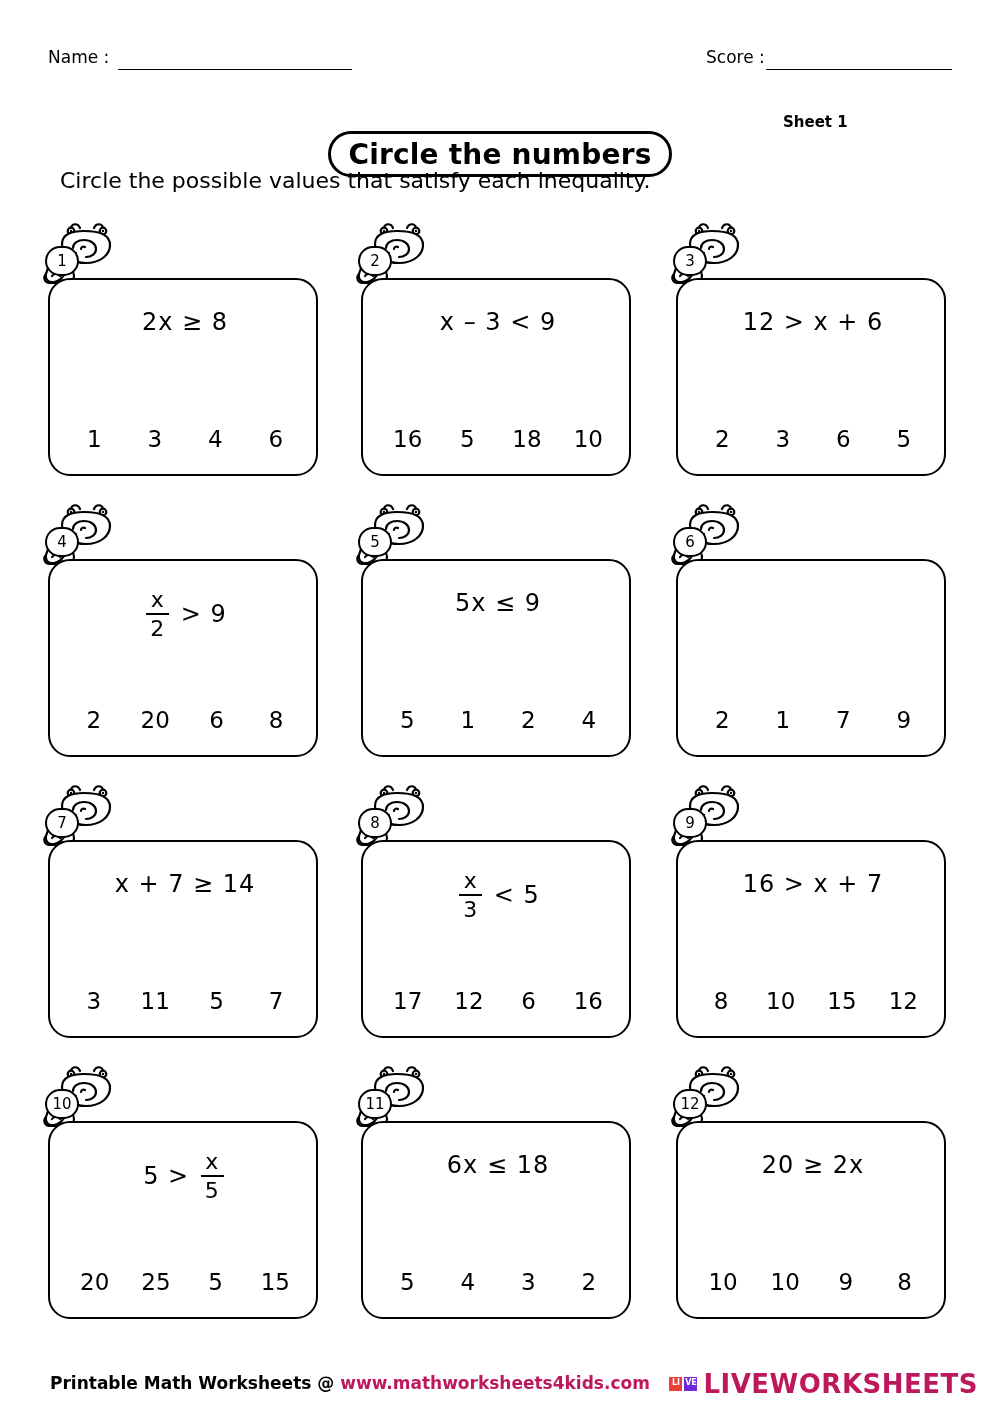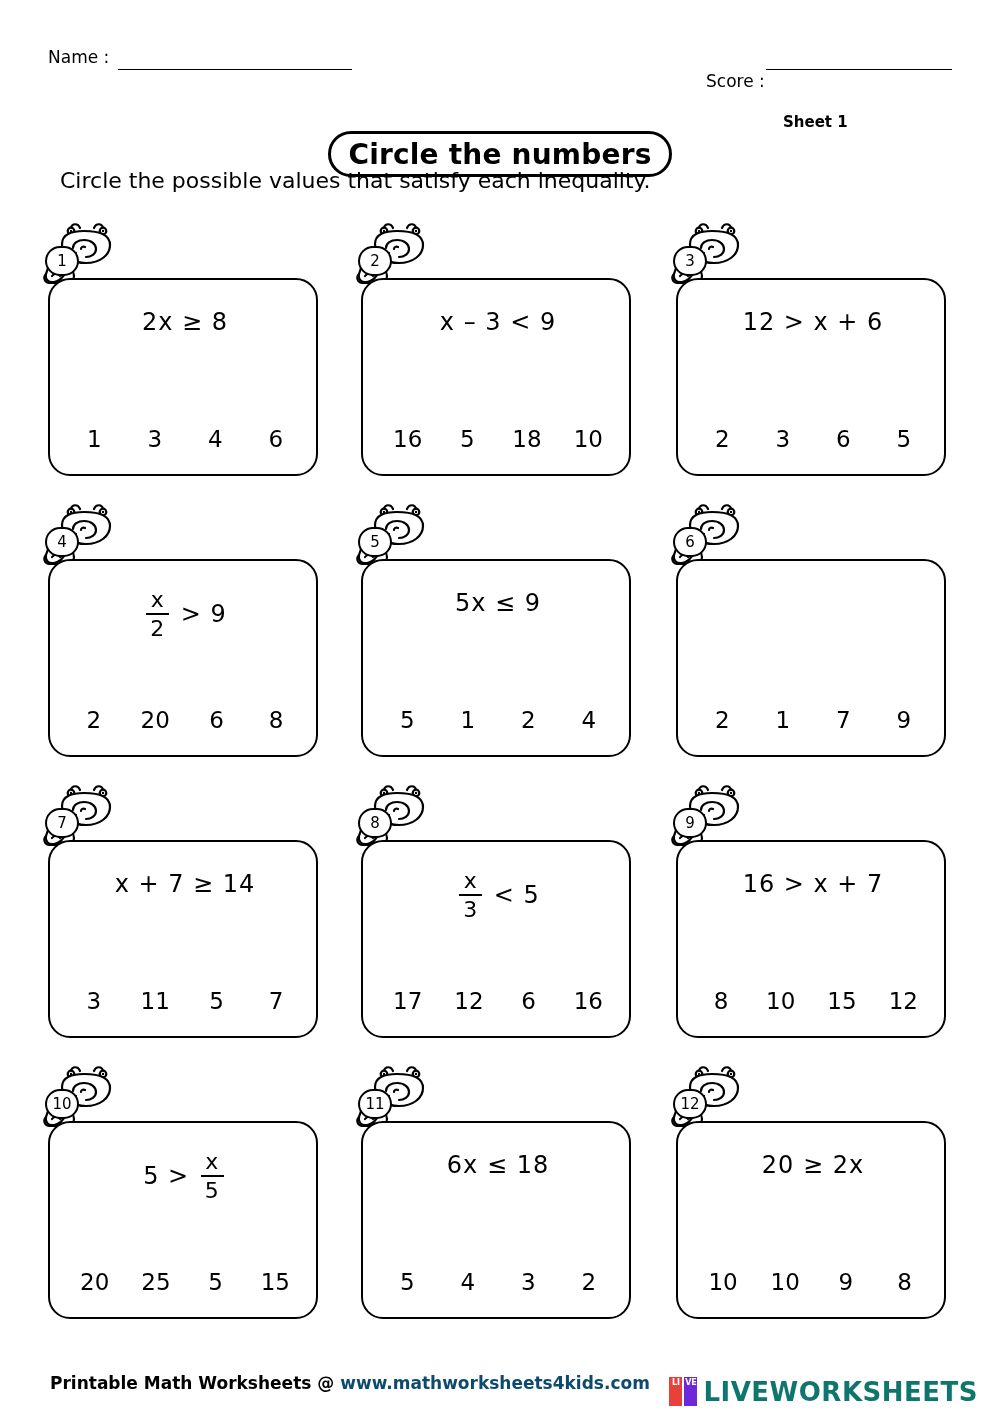--- a/index.html
+++ b/index.html
@@ -37,21 +37,20 @@
     top: 29px;
     width: 234px;
     height: 1px;
     background: #000;
   }
   .score-label {
     position: absolute;
     left: 706px;
     top: 7px;
     font-size: 17px;
-    margin-top: 24px;
   }
   .score-line {
     position: absolute;
     left: 766px;
     top: 29px;
     width: 186px;
     height: 1px;
     background: #000;
   }
 
@@ -187,48 +186,48 @@
     width: 1000px;
     height: 50px;
   }
   .footer-text {
     position: absolute;
     left: 50px;
     top: 10px;
     font-size: 17px;
     font-weight: bold;
   }
-  .footer-text .url { color: #0c4a6e; }
+  .footer-text .url { color: #be185d; }
   .lw-logo {
     position: absolute;
     right: 22px;
     top: 6px;
     display: flex;
     align-items: center;
   }
   .lw-tiles {
     display: inline-block;
     margin-right: 5px;
   }
   .lw-tiles span {
     display: inline-block;
     width: 13px;
-    height: 29px;
+    height: 14px;
     font-size: 8px;
     line-height: 11px;
     text-align: center;
     color: #fff;
     font-weight: bold;
     margin: 8px 1px;
   }
   .lw-word {
     font-size: 26px;
     font-weight: bold;
     letter-spacing: .5px;
-    color: #0f766e;
+    color: #be185d;
   }
 </style>
 </head>
 <body>
 
 <div class="header">
   <div class="name-label">Name :</div>
   <div class="name-line"></div>
   <div class="score-label">Score :</div>
   <div class="score-line"></div>

